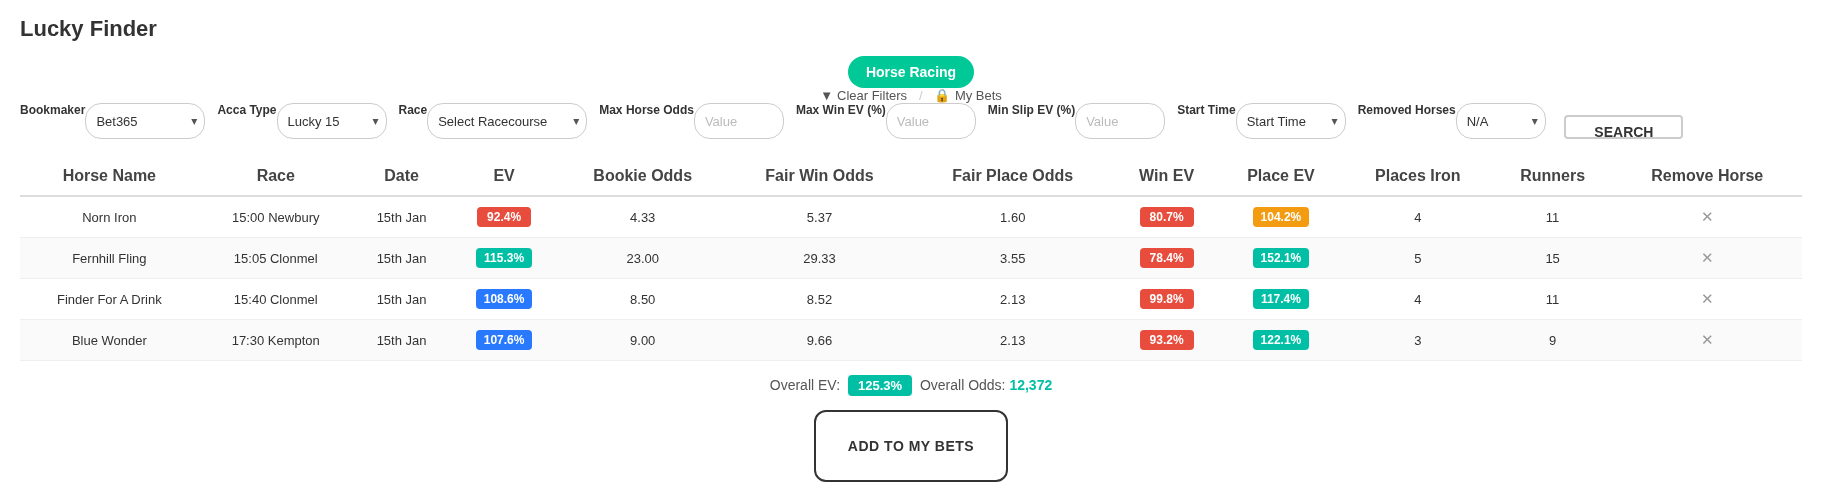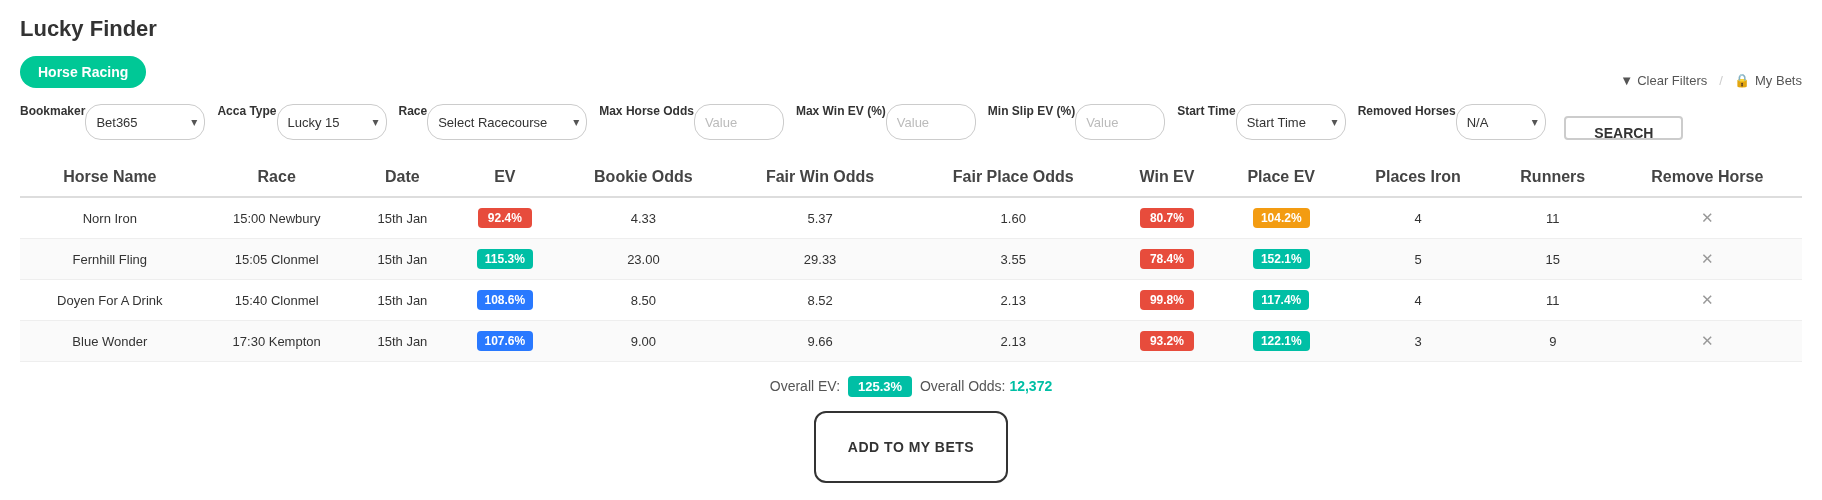--- a/index.html
+++ b/index.html
@@ -1,20 +1,20 @@
 <!DOCTYPE html>
 <html><head>
   <meta charset="utf-8">
   <style>
     * { box-sizing: border-box; margin: 0; padding: 0; }
     body { font-family: Arial, sans-serif; background: #fff; color: #333; font-size: 14px; padding: 16px 20px; }
 
     .page-title { font-size: 22px; font-weight: bold; margin-bottom: 14px; }
 
-    .top-bar { display: flex; align-items: flex-end; justify-content: space-between; margin-bottom: 16px; }
+    .top-bar { display: flex; align-items: center; justify-content: space-between; margin-bottom: 0; flex-direction: column; }
     .horse-racing-btn {
       background: #00c896; color: #fff; border: none; border-radius: 20px;
       padding: 8px 18px; font-size: 14px; font-weight: bold; cursor: pointer;
     }
     .top-right { display: flex; align-items: center; gap: 12px; font-size: 13px; color: #555; }
     .top-right .clear-filters { cursor: pointer; display: flex; align-items: center; gap: 4px; }
     .top-right .my-bets { cursor: pointer; display: flex; align-items: center; gap: 4px; }
     .divider { color: #ccc; }
 
     .filters-row { display: flex; align-items: flex-end; gap: 12px; margin-bottom: 18px; flex-wrap: wrap; }
@@ -223,21 +223,21 @@
       <td>
         <span class="badge badge-teal">152.1%</span>
       </td>
       <td>5</td>
       <td>15</td>
       <td>
         <span class="remove-x">✕</span>
       </td>
     </tr>
       <tr>
-      <td>Doyen For A Drink</td>
+      <td>Finder For A Drink</td>
       <td>15:40 Clonmel</td>
       <td>15th Jan</td>
       <td>
         <span class="badge badge-blue">108.6%</span>
       </td>
       <td>8.50</td>
       <td>8.52</td>
       <td>2.13</td>
       <td>
         <span class="badge badge-red">99.8%</span>

